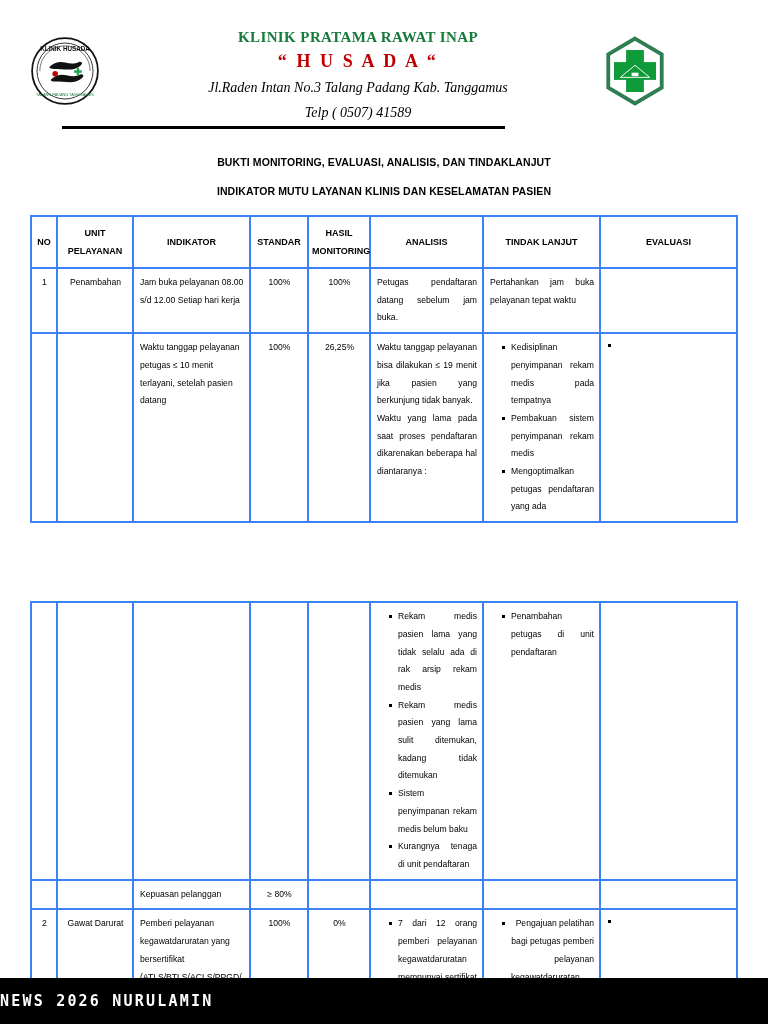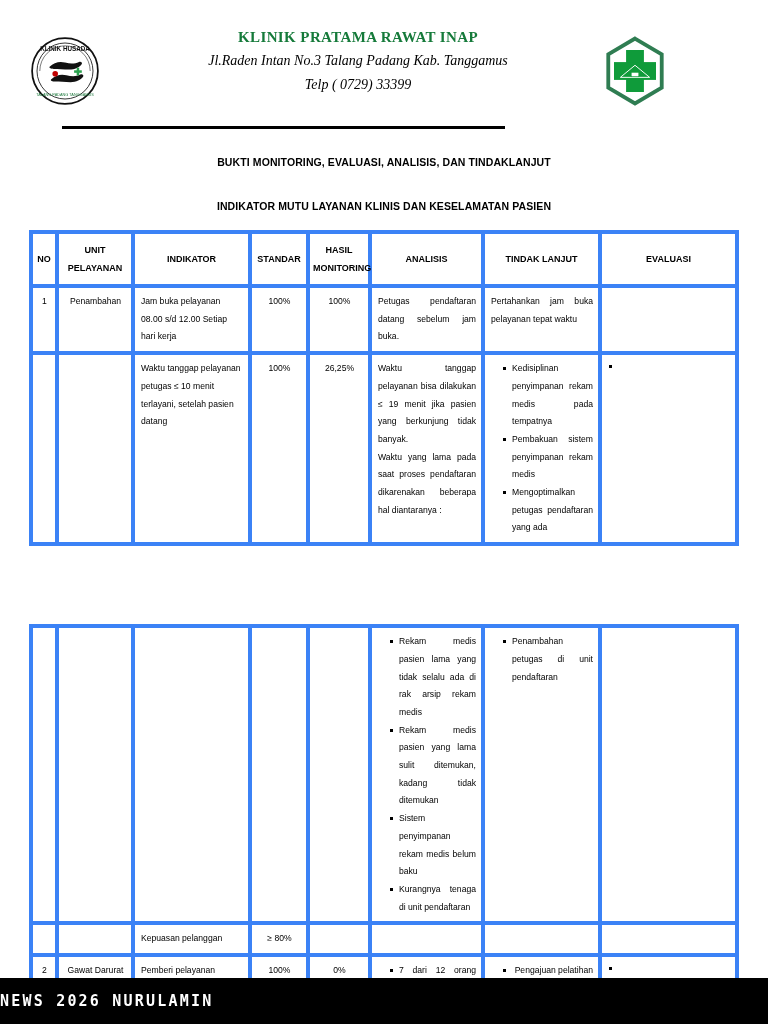--- a/index.html
+++ b/index.html
@@ -78,33 +78,33 @@
 
   
   .doc-title {
     text-align: center;
     font-size: 10.5px;
     font-weight: bold;
     color: #000000;
     letter-spacing: 0.1px;
     margin-top: 20px;
   }
-  .doc-title .l2 { margin-top: 32px; }
+  .doc-title .l2 { margin-top: 17px; }
 
   
   table.grid {
     border-collapse: collapse;
     table-layout: fixed;
     margin: 0 auto;
     width: 706px;
     font-size: 8.6px;
     color: #000000;
   }
   table.grid td, table.grid th {
-    border: 4px solid #3b82f6;
+    border: 2px solid #3b82f6;
     vertical-align: top;
     padding: 5px 5px 5px 6px;
     line-height: 2.06;
     font-weight: normal;
   }
   table.grid th {
     text-align: center;
     vertical-align: middle;
     font-weight: bold;
     font-size: 9px;
@@ -200,22 +200,23 @@
       <circle cx="36" cy="54" r="4" fill="#c00000"></circle>
       <g fill="#2aa14e">
         <rect x="63" y="49" width="11" height="3.6"></rect>
         <rect x="66.7" y="45.3" width="3.6" height="11"></rect>
       </g>
     </svg>
   </div>
 
   <div class="head-text">
     <div class="clinic-line1">KLINIK PRATAMA RAWAT INAP</div>
+    <div class="clinic-line2">“ H U S A D A “</div>
     <div class="clinic-addr">Jl.Raden Intan No.3 Talang Padang Kab. Tanggamus</div>
-    <div class="clinic-addr">Telp ( 0729) 33399</div>
+    <div class="clinic-addr">Telp ( 0507) 41589</div>
   </div>
 
   <div class="logo-right">
     <svg viewBox="0 0 100 110" width="66" height="70" aria-hidden="true">
       <polygon points="50,4 92,29 92,81 50,106 8,81 8,29" fill="#ffffff" stroke="#2f7d52" stroke-width="6"></polygon>
       <g fill="#0f9b3a">
         <rect x="36" y="22" width="28" height="66"></rect>
         <rect x="17" y="41" width="66" height="28"></rect>
       </g>
       <path d="M50 44 L76 66 L24 66 Z" fill="#0f9b3a"></path>

